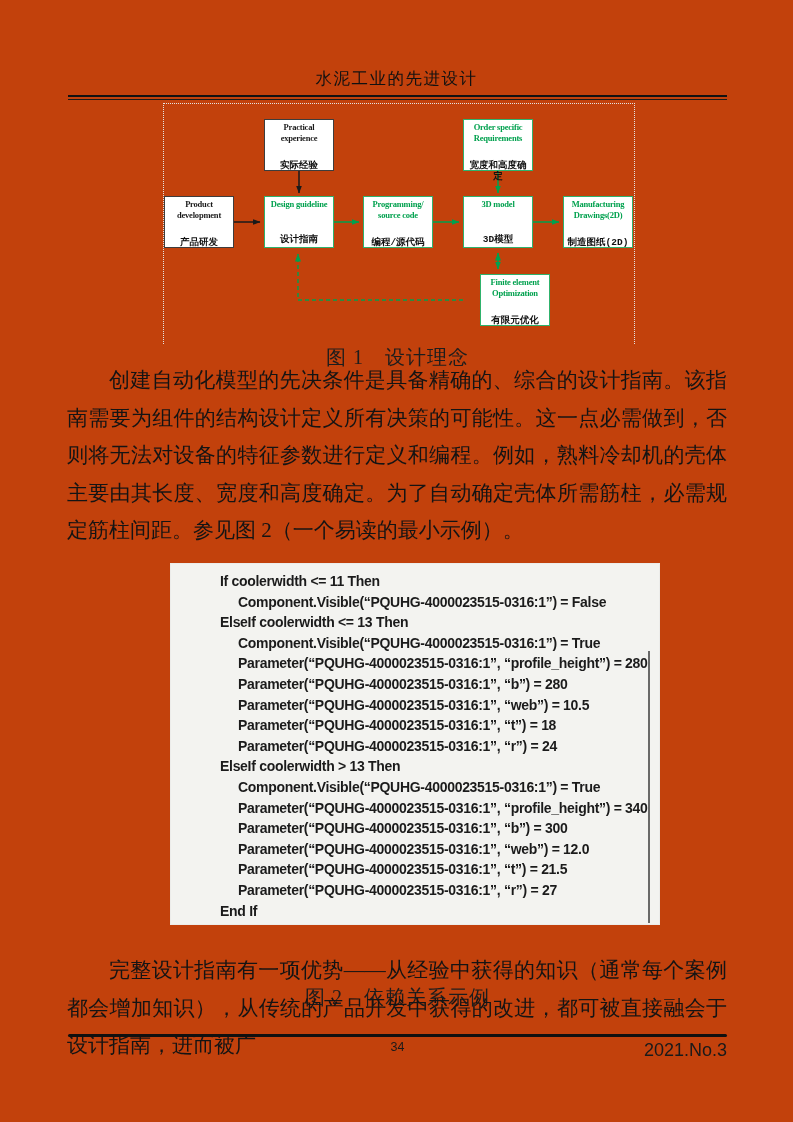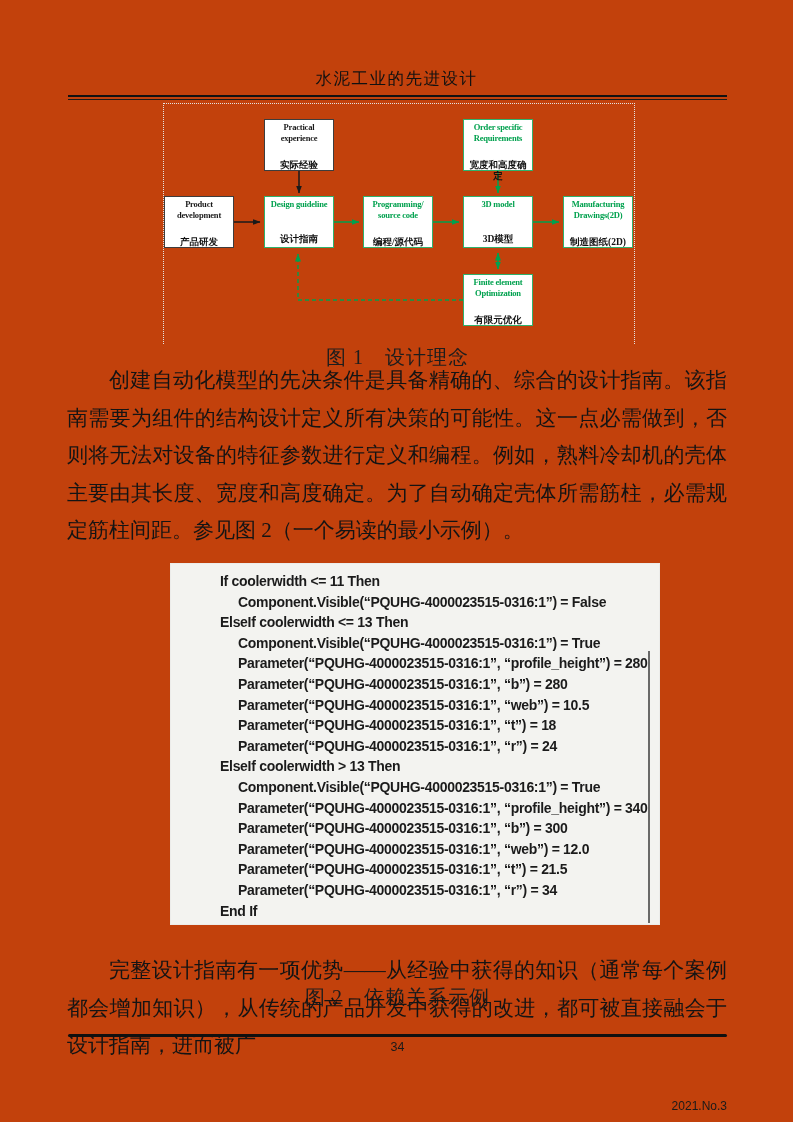--- a/index.html
+++ b/index.html
@@ -29,21 +29,21 @@
   }
   .fbox.bk{border:1.8px solid #3d3d3d;}
   .fbox.gr{border:1.8px solid #2fb26d;}
   .fbox-en{
     font-family:"Liberation Serif","DejaVu Serif",serif;font-weight:bold;
     font-size:8.5px;line-height:10.5px;letter-spacing:-0.2px;white-space:pre-line;
   }
   .fbox.bk .fbox-en{color:#1a1a1a;}
   .fbox.gr .fbox-en{color:#00a14e;}
   .fbox-zh{
-    font-family:Liberation Serif, serif;font-weight:bold;
+    font-family:Liberation Mono, monospace;font-weight:bold;
     font-size:9.5px;line-height:11px;color:#111;
   }
   .fig-caption{
     position:absolute;left:68px;width:659px;text-align:center;
     font-size:20px;color:#1d1d1d;letter-spacing:1px;
   }
 
   
   .para{
     position:absolute;left:67px;width:660px;font-size:21px;line-height:37.5px;
@@ -70,22 +70,22 @@
     background:rgba(45,45,45,0.7);
   }
 
   
   .footer-rule{position:absolute;left:68px;top:1034px;width:659px;height:2.6px;background:#101010;border-radius:2px;}
   .footer-page-number{
     position:absolute;left:68px;top:1040px;width:659px;text-align:center;
     font-size:12.5px;color:#1a1a1a;font-family:"Liberation Sans","DejaVu Sans",sans-serif;
   }
   .footer-issue{
-    position:absolute;left:68px;top:1099px;width:659px;text-align:right;
-    font-size:12px;color:#1a1a1a;font-family:"Liberation Sans","DejaVu Sans",sans-serif;
+    position:absolute;left:68px;top:1040px;width:659px;text-align:right;
+    font-size:18px;color:#1a1a1a;font-family:"Liberation Sans","DejaVu Sans",sans-serif;
   }
 </style>
 </head>
 <body>
 
 <div class="page">
 
   <div class="header-title">水泥工业的先进设计</div>
   <div class="header-rule">
     <div class="rule-thick"></div>
@@ -141,21 +141,21 @@
     </div>
     <div class="fbox gr" style="left:299px;top:92px;">
       <div class="fbox-en">3D model</div>
       <div class="fbox-zh">3D模型</div>
     </div>
     <div class="fbox gr" style="left:399px;top:92px;">
       <div class="fbox-en">Manufacturing
 Drawings(2D)</div>
       <div class="fbox-zh">制造图纸(2D)</div>
     </div>
-    <div class="fbox gr" style="left:299px;top:170px;">
+    <div class="fbox gr" style="left:316px;top:170px;">
       <div class="fbox-en">Finite element
 Optimization</div>
       <div class="fbox-zh">有限元优化</div>
     </div>
   </div>
   <div class="fig-caption" style="top:344px;">图 1　设计理念</div>
 
   <div class="para" style="top:362px;">创建自动化模型的先决条件是具备精确的、综合的设计指南。该指南需要为组件的结构设计定义所有决策的可能性。这一点必需做到，否则将无法对设备的特征参数进行定义和编程。例如，熟料冷却机的壳体主要由其长度、宽度和高度确定。为了自动确定壳体所需筋柱，必需规定筋柱间距。参见图 2（一个易读的最小示例）。</div>
 
   <div class="codeblock">
@@ -167,21 +167,21 @@
     <div class="code-line ind1">Parameter(“PQUHG-4000023515-0316:1”, “b”) = 280</div>
     <div class="code-line ind1">Parameter(“PQUHG-4000023515-0316:1”, “web”) = 10.5</div>
     <div class="code-line ind1">Parameter(“PQUHG-4000023515-0316:1”, “t”) = 18</div>
     <div class="code-line ind1">Parameter(“PQUHG-4000023515-0316:1”, “r”) = 24</div>
     <div class="code-line ind0">ElseIf coolerwidth &gt; 13 Then</div>
     <div class="code-line ind1">Component.Visible(“PQUHG-4000023515-0316:1”) = True</div>
     <div class="code-line ind1">Parameter(“PQUHG-4000023515-0316:1”, “profile_height”) = 340</div>
     <div class="code-line ind1">Parameter(“PQUHG-4000023515-0316:1”, “b”) = 300</div>
     <div class="code-line ind1">Parameter(“PQUHG-4000023515-0316:1”, “web”) = 12.0</div>
     <div class="code-line ind1">Parameter(“PQUHG-4000023515-0316:1”, “t”) = 21.5</div>
-    <div class="code-line ind1">Parameter(“PQUHG-4000023515-0316:1”, “r”) = 34</div>
+    <div class="code-line ind1">Parameter(“PQUHG-4000023515-0316:1”, “r”) = 27</div>
     <div class="code-line ind0">End If</div>
     <div class="scan-line"></div>
   </div>
   <div class="fig-caption" style="top:936px;margin-top:48px;">图 2　依赖关系示例</div>
 
   <div class="para" style="top:952px;">完整设计指南有一项优势——从经验中获得的知识（通常每个案例都会增加知识），从传统的产品开发中获得的改进，都可被直接融会于设计指南，进而被广</div>
 
   <div class="footer-rule"></div>
   <div class="footer-page-number">34</div>
   <div class="footer-issue">2021.No.3</div>

